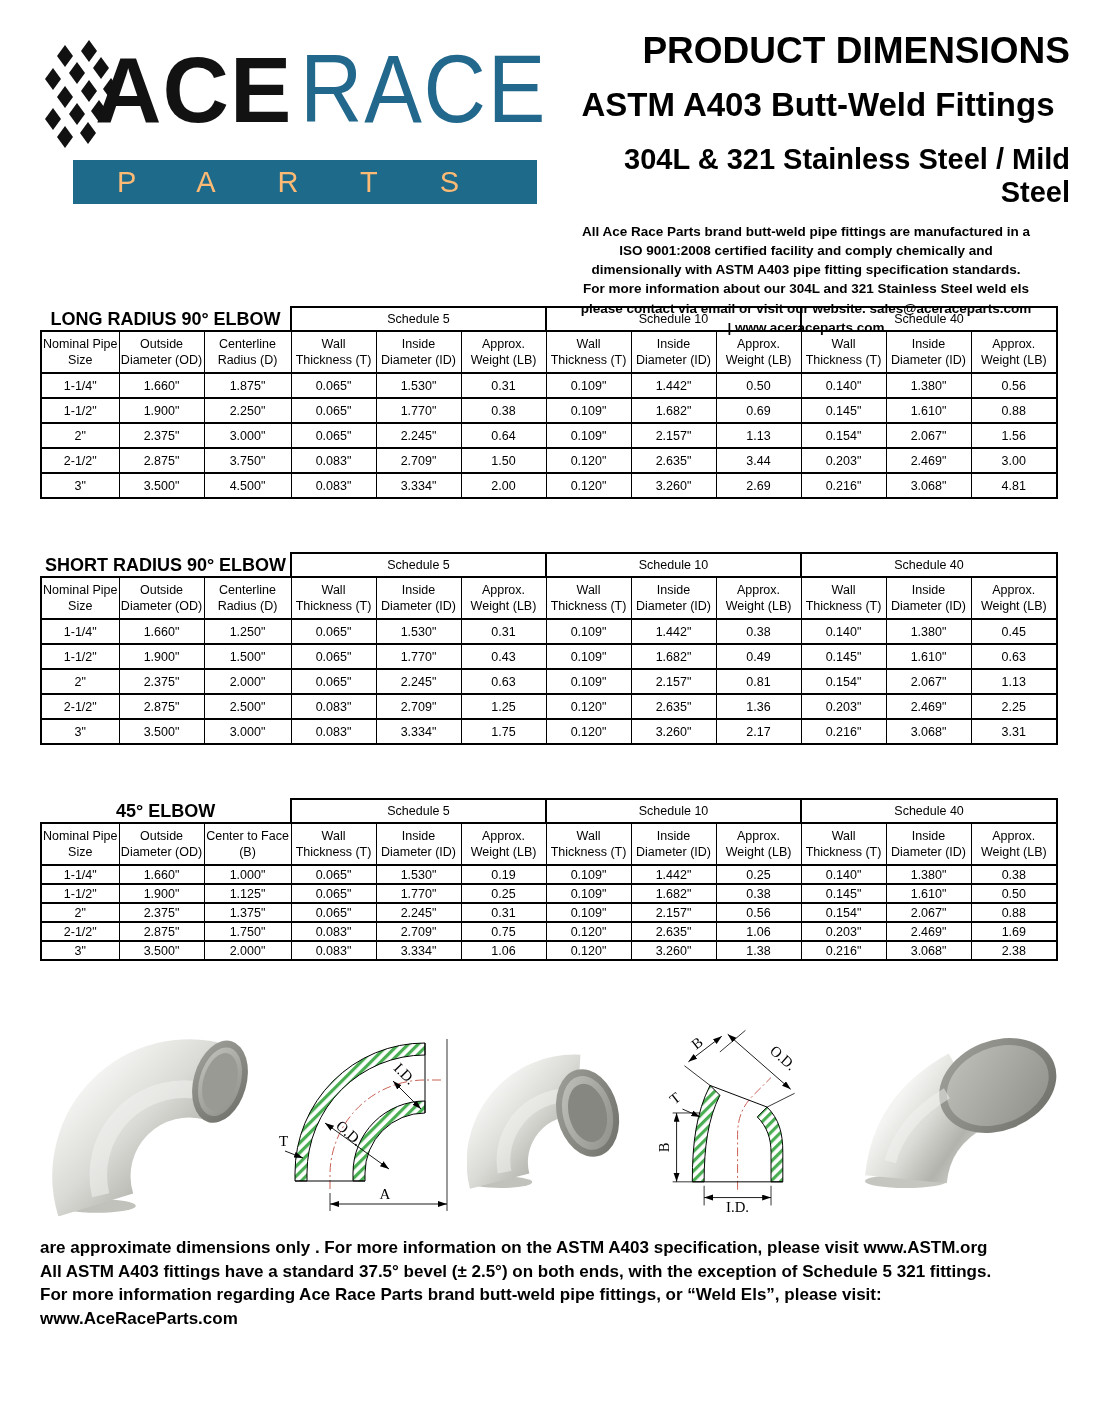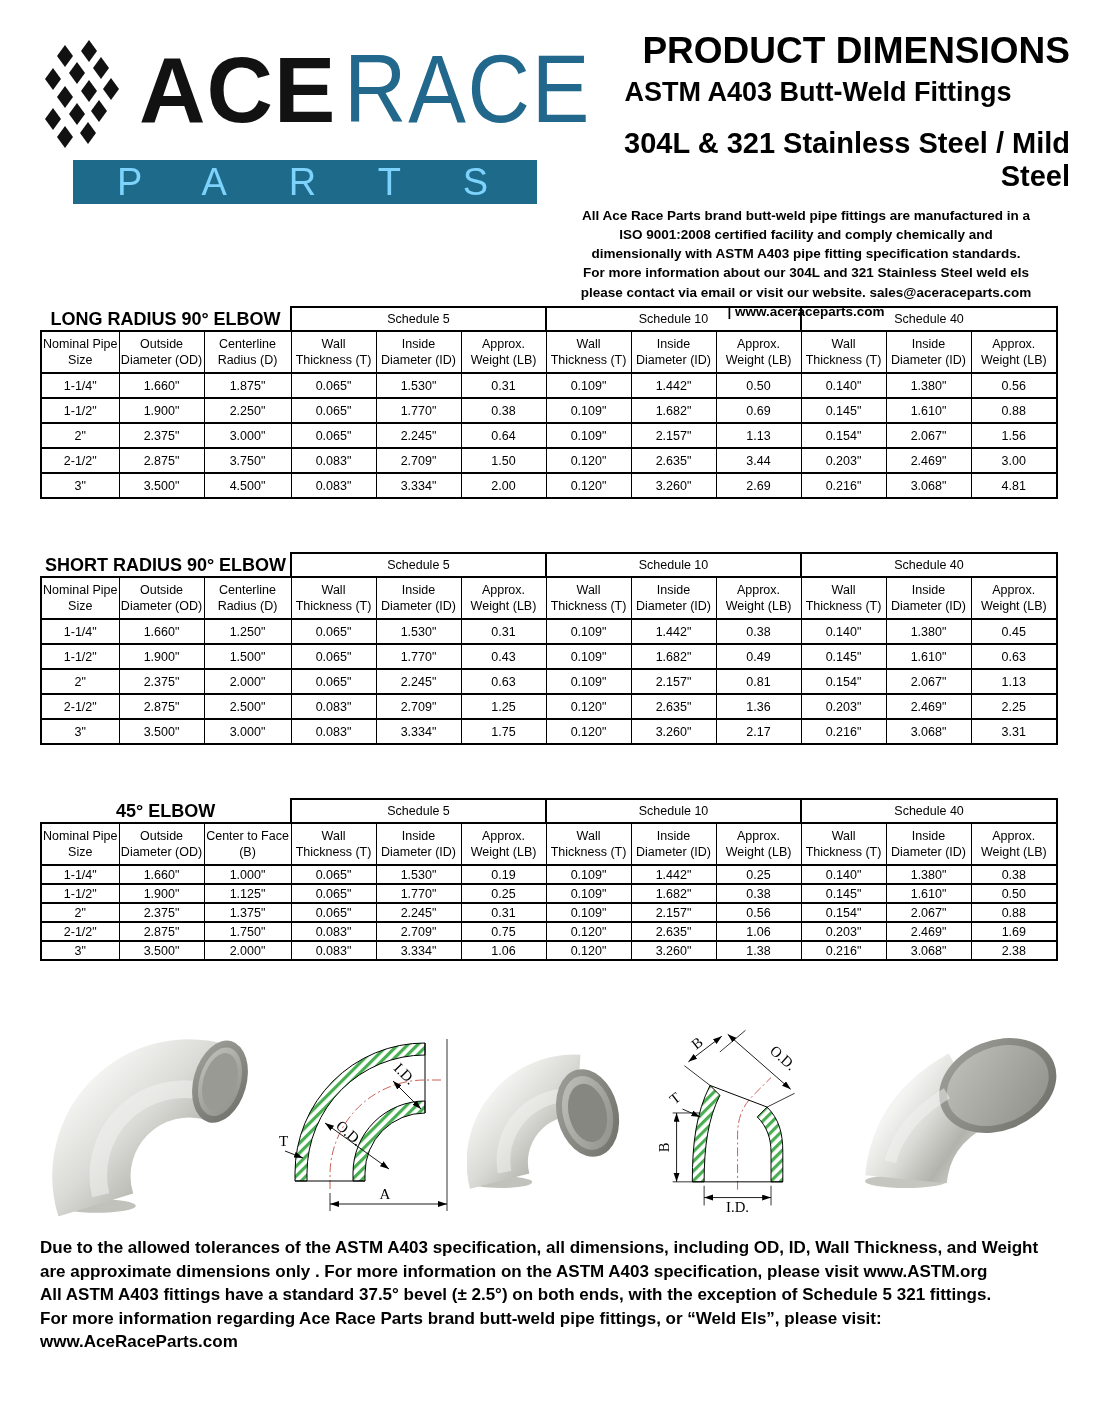--- a/index.html
+++ b/index.html
@@ -4,29 +4,29 @@
 <style>
   html,body{margin:0;padding:0;background:#fff;}
   .page{width:1096px;height:1418px;position:relative;background:#fff;overflow:hidden;
         font-family:"Liberation Sans",sans-serif;color:#000;}
 
   
   .header{position:relative;height:262px;}
   .logo{position:absolute;left:45px;top:34px;width:492px;height:196px;}
   .flag{position:absolute;left:0;top:6px;}
   .logo-row{position:absolute;left:50px;top:-20px;line-height:150px;white-space:nowrap;}
-  .logo-ace{font-weight:900;font-size:92px;color:#121212;letter-spacing:1px;margin-left:44px;}
+  .logo-ace{font-weight:900;font-size:92px;color:#121212;letter-spacing:1px;}
   .logo-race{font-weight:400;font-size:96px;color:#22688c;letter-spacing:2px;
              display:inline-block;transform:scaleX(.9);transform-origin:left bottom;margin-left:8px;}
   .parts-band{position:absolute;left:28px;top:126px;width:464px;height:44px;background:#1d6a8b;
-              color:#7dd3fc;font-size:38px;line-height:44px;letter-spacing:62px;padding-left:44px;
+              color:#fdba74;font-size:29px;line-height:44px;letter-spacing:62px;padding-left:44px;
               box-sizing:border-box;overflow:hidden;}
   .header-text{position:absolute;left:566px;top:30px;width:504px;}
   .h-title{font-size:37px;font-weight:bold;text-align:right;}
-  .h-sub1{font-size:27px;font-weight:bold;text-align:center;margin-top:5px;}
+  .h-sub1{font-size:33px;font-weight:bold;text-align:center;margin-top:14px;}
   .h-sub2{font-size:29px;font-weight:bold;text-align:right;margin-top:19px;}
   .h-desc{font-size:13.5px;font-weight:bold;margin:13px 0 2px 14px;width:452px;line-height:1.42;text-align:center;}
 
   
   .tbl{border-collapse:collapse;table-layout:fixed;width:1016px;margin-left:40px;}
   .tbl td,.tbl th{border:1px solid #000;border-top-width:2px;border-bottom-width:2px;
                   text-align:center;font-size:12.5px;font-weight:normal;padding:0 1px;
                   background:#fff;overflow:hidden;}
   .tbl td:first-child,.tbl th:first-child{border-left-width:2px;}
   .tbl td:last-child,.tbl th:last-child{border-right-width:2px;}
@@ -522,19 +522,18 @@
       <path d="M46,158 C50,118 70,88 110,66" stroke="url(#steelA)" stroke-width="84" fill="none"></path>
       <g transform="translate(140,62) rotate(-22)">
         <ellipse rx="62" ry="46" fill="url(#steelRim)"></ellipse>
         <ellipse rx="54" ry="39" fill="url(#steelFace)"></ellipse>
       </g>
       <path d="M30,140 C38,110 58,88 88,70" stroke="#f3f3f1" stroke-width="12" fill="none" opacity="0.5"></path>
     </svg>
   </div>
 
   <div class="footer">
-    <div>Due to the allowed tolerances of the ASTM A403 specification, all dimensions, including OD, ID, Wall Thickness, and Weight</div>
     <div>are approximate dimensions only . For more information on the ASTM A403 specification, please visit www.ASTM.org</div>
     <div>All ASTM A403 fittings have a standard 37.5° bevel (± 2.5°) on both ends, with the exception of Schedule 5 321 fittings.</div>
     <div>For more information regarding Ace Race Parts brand butt-weld pipe fittings, or “Weld Els”, please visit: www.AceRaceParts.com</div>
   </div>
 
 </div>
 
 </body></html>

